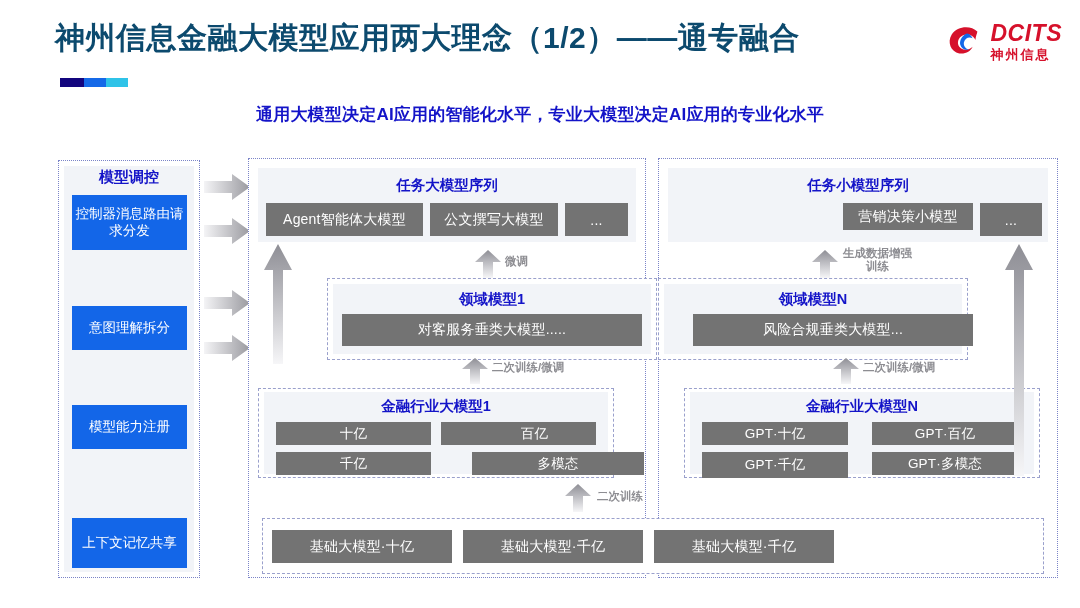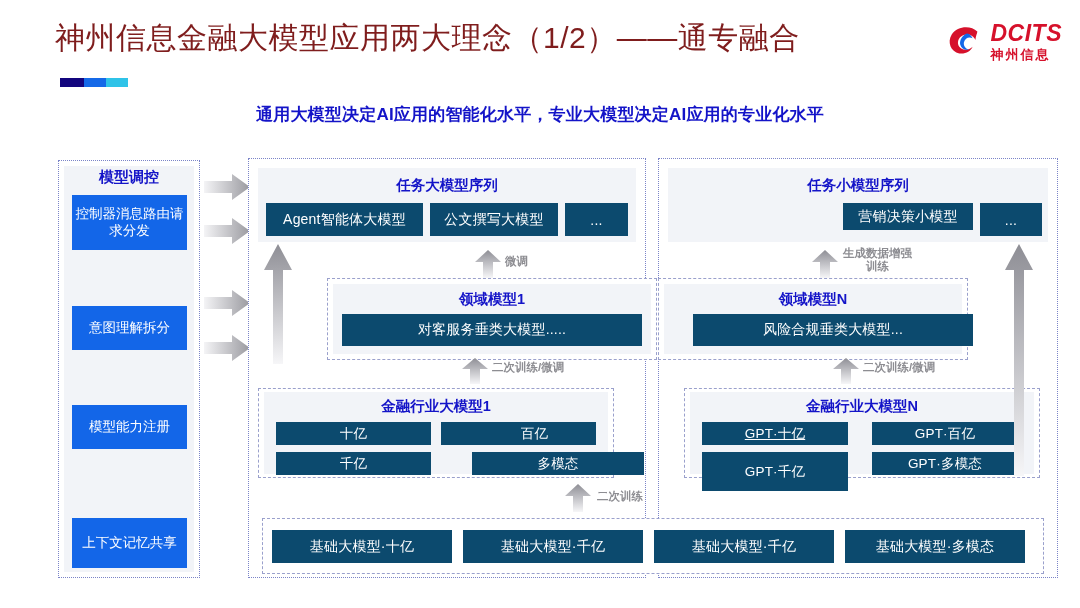--- a/index.html
+++ b/index.html
@@ -7,21 +7,21 @@
     width: 1080px; height: 608px;
     background: #ffffff;
     font-family: "Liberation Sans", "DejaVu Sans", sans-serif;
     overflow: hidden;
   }
   #slide { position: relative; width: 1080px; height: 608px; background: #fff; }
 
   
   .title {
     position: absolute; left: 55px; top: 18px;
-    font-size: 30px; font-weight: 400; color: #7f1d1d;
+    font-size: 30px; font-weight: 700; color: #0c4a6e;
     letter-spacing: 0.5px; white-space: nowrap;
   }
   .title-rule { position: absolute; left: 60px; top: 78px; display: flex; width: 68px; height: 9px; }
   .title-rule i { display: block; height: 100%; }
   .rule-a { width: 24px; background: #13057e; }
   .rule-b { width: 22px; background: #1569e8; }
   .rule-c { width: 22px; background: #2fc3e8; }
 
   .logo { position: absolute; right: 18px; top: 22px; display: flex; align-items: center; gap: 7px; }
   .logo-mark { width: 38px; height: 38px; }
@@ -37,21 +37,21 @@
   
   .dashed-outer { position: absolute; border: 1.5px dotted #7b84c8; background: #ffffff; }
   .dashed-inner { position: absolute; border: 1.3px dashed #9aa0cc; background: #ffffff; }
   .panel { position: absolute; background: #f2f4f8; }
 
   .grp-title {
     position: absolute; left: 0; right: 0; text-align: center;
     font-size: 14.5px; font-weight: 700; color: #1414c8; white-space: nowrap;
   }
   .bbox {
-    position: absolute; background: #0c4a6e; color: #ffffff;
+    position: absolute; background: #737373; color: #ffffff;
     display: flex; align-items: center; justify-content: center;
     font-size: 14px; font-weight: 400; white-space: nowrap; letter-spacing: 0.2px;
   }
   .bbox.sm { font-size: 13.5px; }
 
   
   .left-col-title {
     position: absolute; left: 58px; top: 168px; width: 142px; text-align: center;
     font-size: 15px; font-weight: 700; color: #1414c8;
   }
@@ -151,30 +151,29 @@
   <div class="panel" style="left:264px; top:392px; width:344px; height:82px;"></div>
   <div class="grp-title" style="left:264px; top:397px; width:344px;">金融行业大模型1</div>
   <div class="bbox sm" style="left:276px; top:422px; width:155px; height:23px;">十亿</div>
   <div class="bbox sm" style="left:441px; top:422px; width:155px; height:23px;padding-left:32px;">百亿</div>
   <div class="bbox sm" style="left:276px; top:452px; width:155px; height:23px;">千亿</div>
   <div class="bbox sm" style="left:441px; top:452px; width:172px; height:23px;margin-left:31px;">多模态</div>
 
   <div class="dashed-inner" style="left:684px; top:388px; width:356px; height:90px;"></div>
   <div class="panel" style="left:690px; top:392px; width:344px; height:82px;"></div>
   <div class="grp-title" style="left:690px; top:397px; width:344px;">金融行业大模型N</div>
-  <div class="bbox sm" style="left:702px; top:422px; width:146px; height:23px;text-decoration:underline;">GPT·十亿</div>
+  <div class="bbox sm" style="left:702px; top:422px; width:146px; height:23px;">GPT·十亿</div>
   <div class="bbox sm" style="left:872px; top:422px; width:146px; height:23px;">GPT·百亿</div>
-  <div class="bbox sm" style="left:702px; top:452px; width:146px; height:39px;">GPT·千亿</div>
+  <div class="bbox sm" style="left:702px; top:452px; width:146px; height:26px;">GPT·千亿</div>
   <div class="bbox sm" style="left:872px; top:452px; width:146px; height:23px;">GPT·多模态</div>
 
   <div class="dashed-inner" style="left:262px; top:518px; width:782px; height:56px;"></div>
   <div class="bbox" style="left:272px; top:530px; width:180px; height:33px;">基础大模型·十亿</div>
   <div class="bbox" style="left:463px; top:530px; width:180px; height:33px;">基础大模型·千亿</div>
   <div class="bbox" style="left:654px; top:530px; width:180px; height:33px;">基础大模型·千亿</div>
-  <div class="bbox" style="left:845px; top:530px; width:180px; height:33px;">基础大模型·多模态</div>
 
   <svg class="arrow-u" style="left:264px; top:244px; width:28px; height:120px;" viewBox="0 0 28 120" preserveAspectRatio="none">
     <defs>
         <linearGradient id="gu1" x1="0" y1="1" x2="0" y2="0">
           <stop offset="0" stop-color="#f6f6f8"></stop>
           <stop offset="1" stop-color="#8e8e95"></stop>
         </linearGradient>
       </defs>
     <path d="M9 120 V26 H0 L14 0 L28 26 H19 V120 Z" fill="url(#gu1)"></path>
   </svg>

